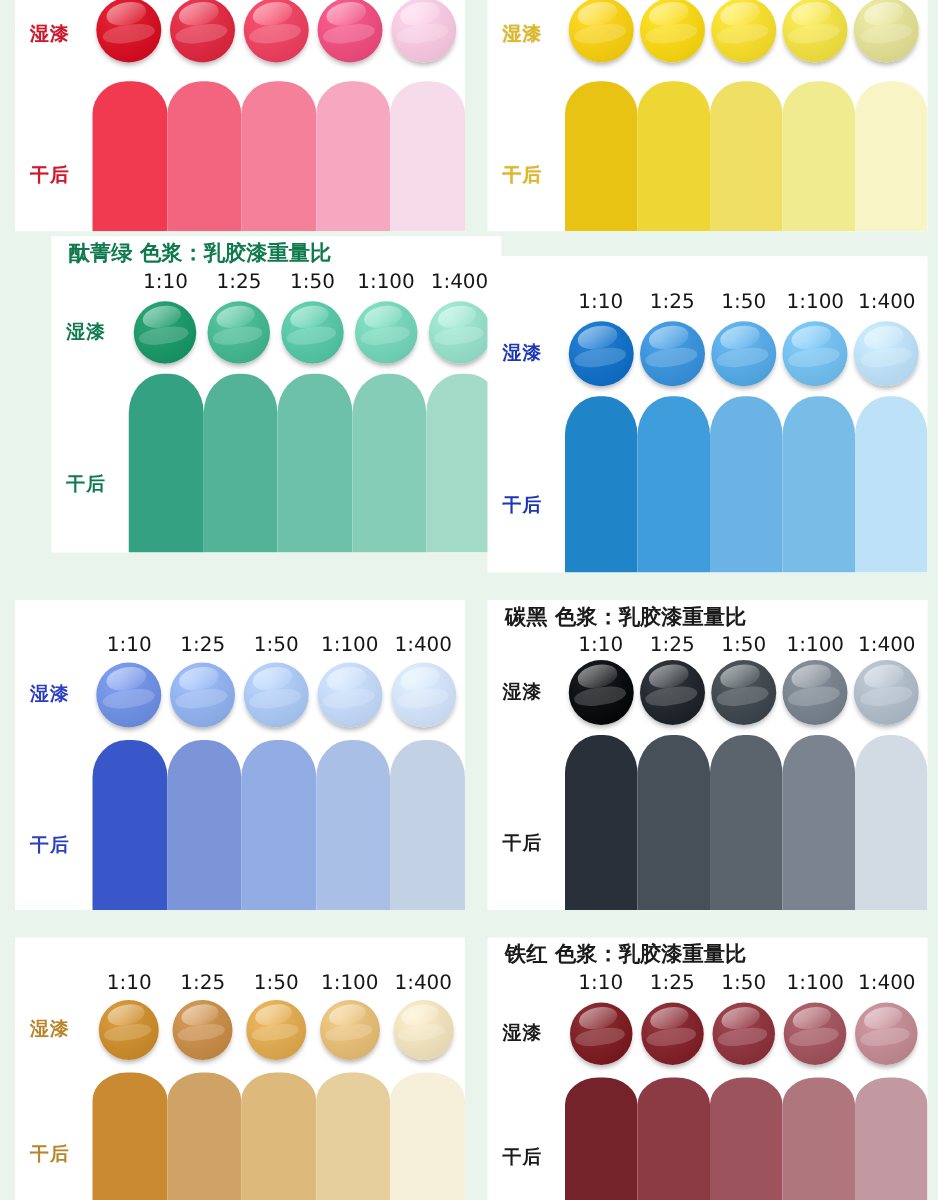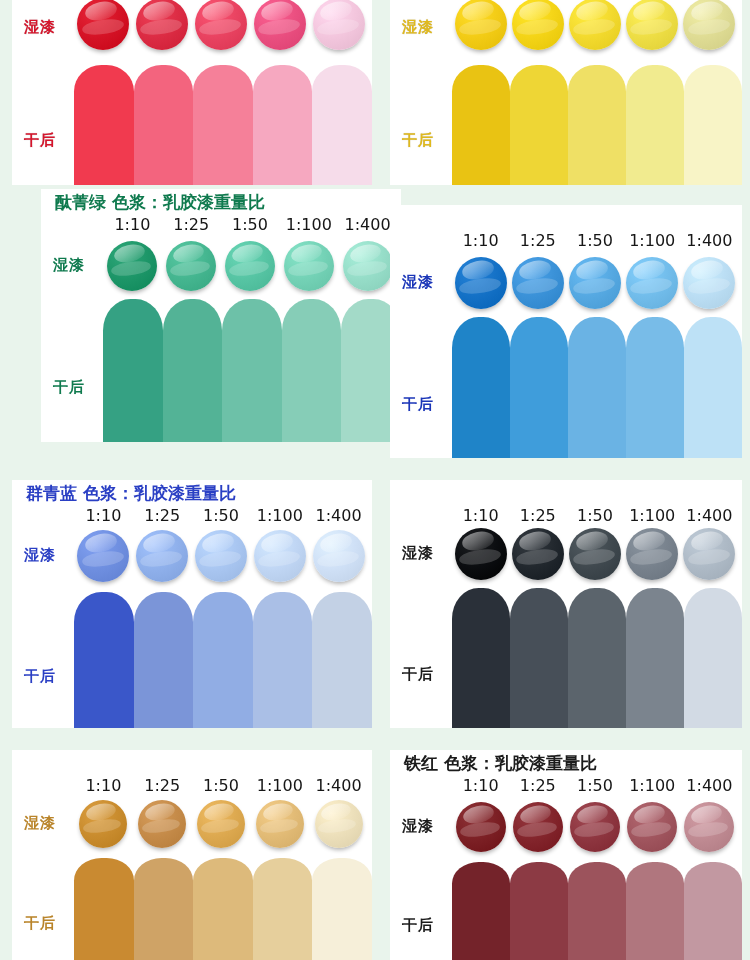--- a/index.html
+++ b/index.html
@@ -241,21 +241,20 @@
       <div class="swatch-row" style="top: 112px; height: 141px;">
         <div class="swatch" style="background: rgb(31, 132, 200);"></div>
         <div class="swatch" style="background: rgb(63, 157, 219);"></div>
         <div class="swatch" style="background: rgb(106, 179, 228);"></div>
         <div class="swatch" style="background: rgb(120, 188, 232);"></div>
         <div class="swatch" style="background: rgb(189, 225, 246);"></div>
       </div>
     </div>
     <div class="panel" style="left: 12px; top: 480px; width: 360px; height: 248px;">
       <div class="hdr">
-        <div class="hdr-line"><span class="hdr-pig" style="color: rgb(42, 63, 196);">群青蓝</span><span class="hdr-rest" style="color: rgb(42, 63, 196); margin-left: 6px;">色浆：乳胶漆重量比</span></div>
         <div class="ratios">
           <div class="ratio">1:10</div>
           <div class="ratio">1:25</div>
           <div class="ratio">1:50</div>
           <div class="ratio">1:100</div>
           <div class="ratio">1:400</div>
         </div>
       </div>
       <div class="side-label" style="color: rgb(42, 63, 196); top: 66px;">湿漆</div>
       <div class="blob-row" style="top: 50px; height: 52px;">
@@ -279,20 +278,21 @@
       <div class="swatch-row" style="top: 112px; height: 136px;">
         <div class="swatch" style="background: rgb(58, 87, 201);"></div>
         <div class="swatch" style="background: rgb(123, 149, 216);"></div>
         <div class="swatch" style="background: rgb(145, 173, 228);"></div>
         <div class="swatch" style="background: rgb(170, 191, 230);"></div>
         <div class="swatch" style="background: rgb(195, 209, 229);"></div>
       </div>
     </div>
     <div class="panel" style="left: 390px; top: 480px; width: 352px; height: 248px;">
       <div class="hdr">
+        <div class="hdr-line"><span class="hdr-pig" style="color: rgb(27, 27, 27);">碳黑</span><span class="hdr-rest" style="color: rgb(27, 27, 27); margin-left: 6px;">色浆：乳胶漆重量比</span></div>
         <div class="ratios">
           <div class="ratio">1:10</div>
           <div class="ratio">1:25</div>
           <div class="ratio">1:50</div>
           <div class="ratio">1:100</div>
           <div class="ratio">1:400</div>
         </div>
       </div>
       <div class="side-label" style="color: rgb(27, 27, 27); top: 64px;">湿漆</div>
       <div class="blob-row" style="top: 48px; height: 52px;">

